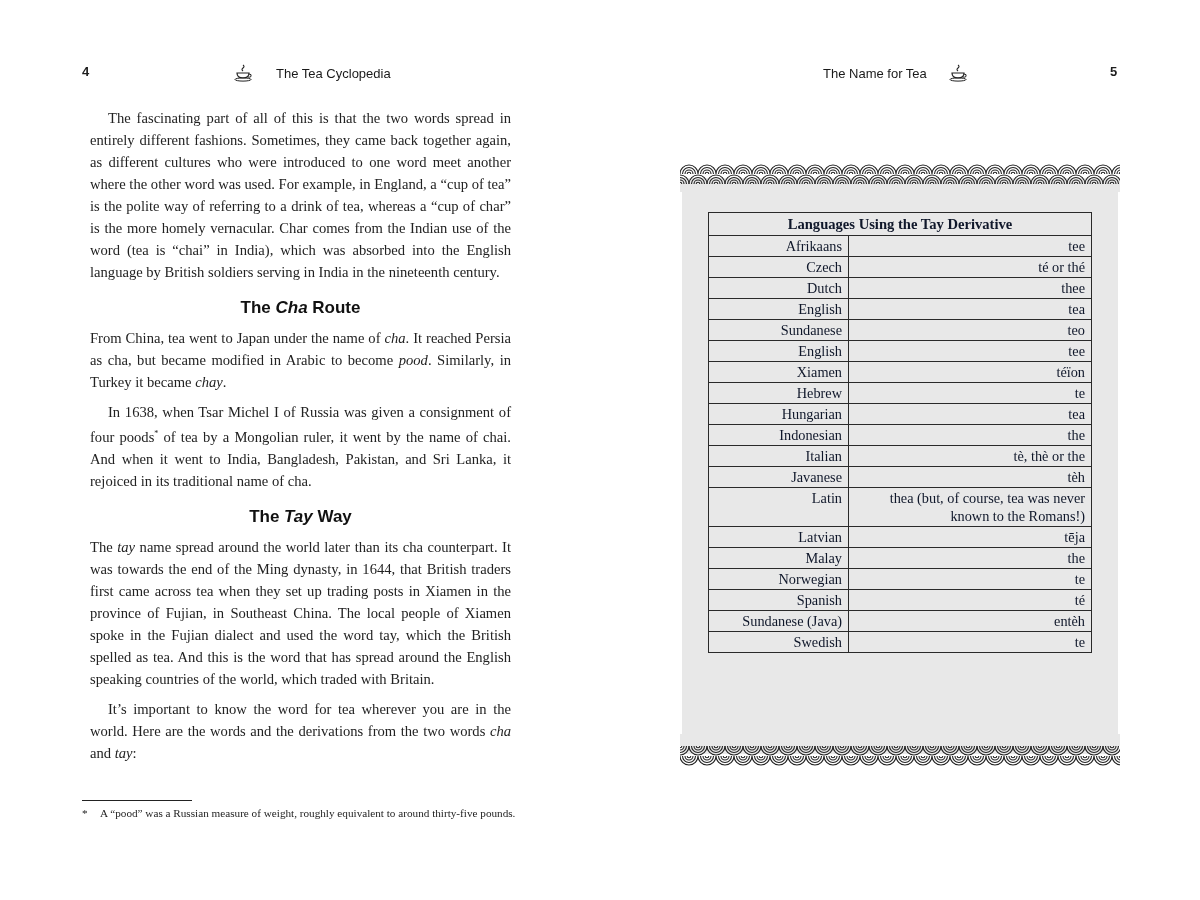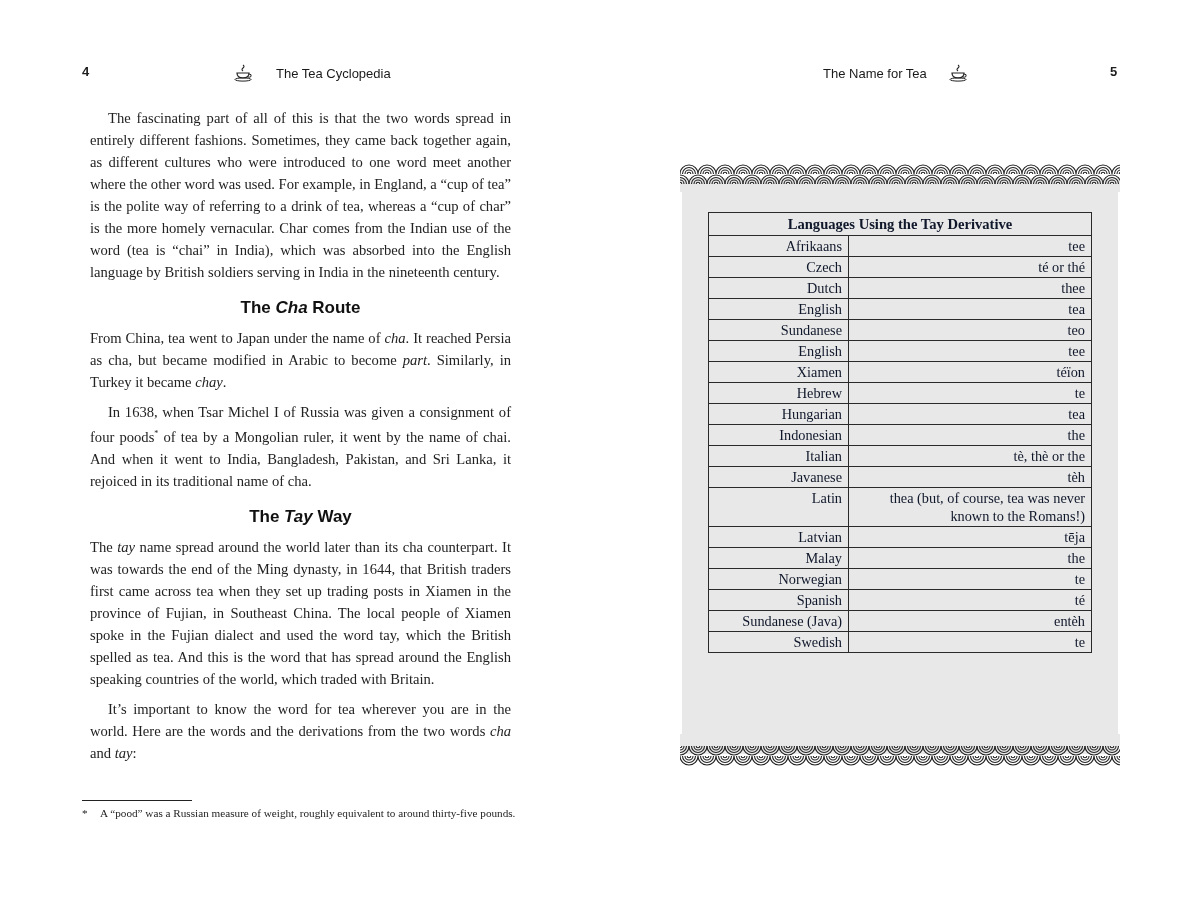--- a/index.html
+++ b/index.html
@@ -66,21 +66,21 @@
     </svg>
     <span>The Tea Cyclopedia</span>
   </div>
 
   <div class="text-block" style="top:99px;">
     <p class="indent">The fascinating part of all of this is that the two words spread in entirely different fashions. Sometimes, they came back together again, as different cultures who were introduced to one word meet another where the other word was used. For example, in England, a “cup of tea” is the polite way of referring to a drink of tea, whereas a “cup of char” is the more homely vernacular. Char comes from the Indian use of the word (tea is “chai” in India), which was absorbed into the English language by British soldiers serving in India in the nineteenth century.</p>
 
     <div class="heading" style="">
       <span>The </span><i>Cha</i><span> Route</span>
     </div>
-    <p><span>From China, tea went to Japan under the name of </span><i>cha</i><span>. It reached Persia as cha, but became modified in Arabic to become </span><i>part</i><span>. Similarly, in Turkey it became </span><i>chay</i><span>.</span></p>
+    <p><span>From China, tea went to Japan under the name of </span><i>cha</i><span>. It reached Persia as cha, but became modified in Arabic to become </span><i>pood</i><span>. Similarly, in Turkey it became </span><i>chay</i><span>.</span></p>
     <p class="indent"><span>In 1638, when Tsar Michel I of Russia was given a consignment of four poods</span><sup style="font-size:8px;">*</sup><span> of tea by a Mongolian ruler, it went by the name of chai. And when it went to India, Bangladesh, Pakistan, and Sri Lanka, it rejoiced in its traditional name of cha.</span></p>
 
     <div class="heading">
       <span>The </span><i>Tay</i><span> Way</span>
     </div>
     <p><span>The </span><i>tay</i><span> name spread around the world later than its cha counterpart. It was towards the end of the Ming dynasty, in 1644, that British traders first came across tea when they set up trading posts in Xiamen in the province of Fujian, in Southeast China. The local people of Xiamen spoke in the Fujian dialect and used the word tay, which the British spelled as tea. And this is the word that has spread around the English speaking countries of the world, which traded with Britain.</span></p>
     <p class="indent"><span>It’s important to know the word for tea wherever you are in the world. Here are the words and the derivations from the two words </span><i>cha</i><span> and </span><i>tay</i><span>:</span></p>
   </div>
 
   <div class="footnote-rule"></div>

